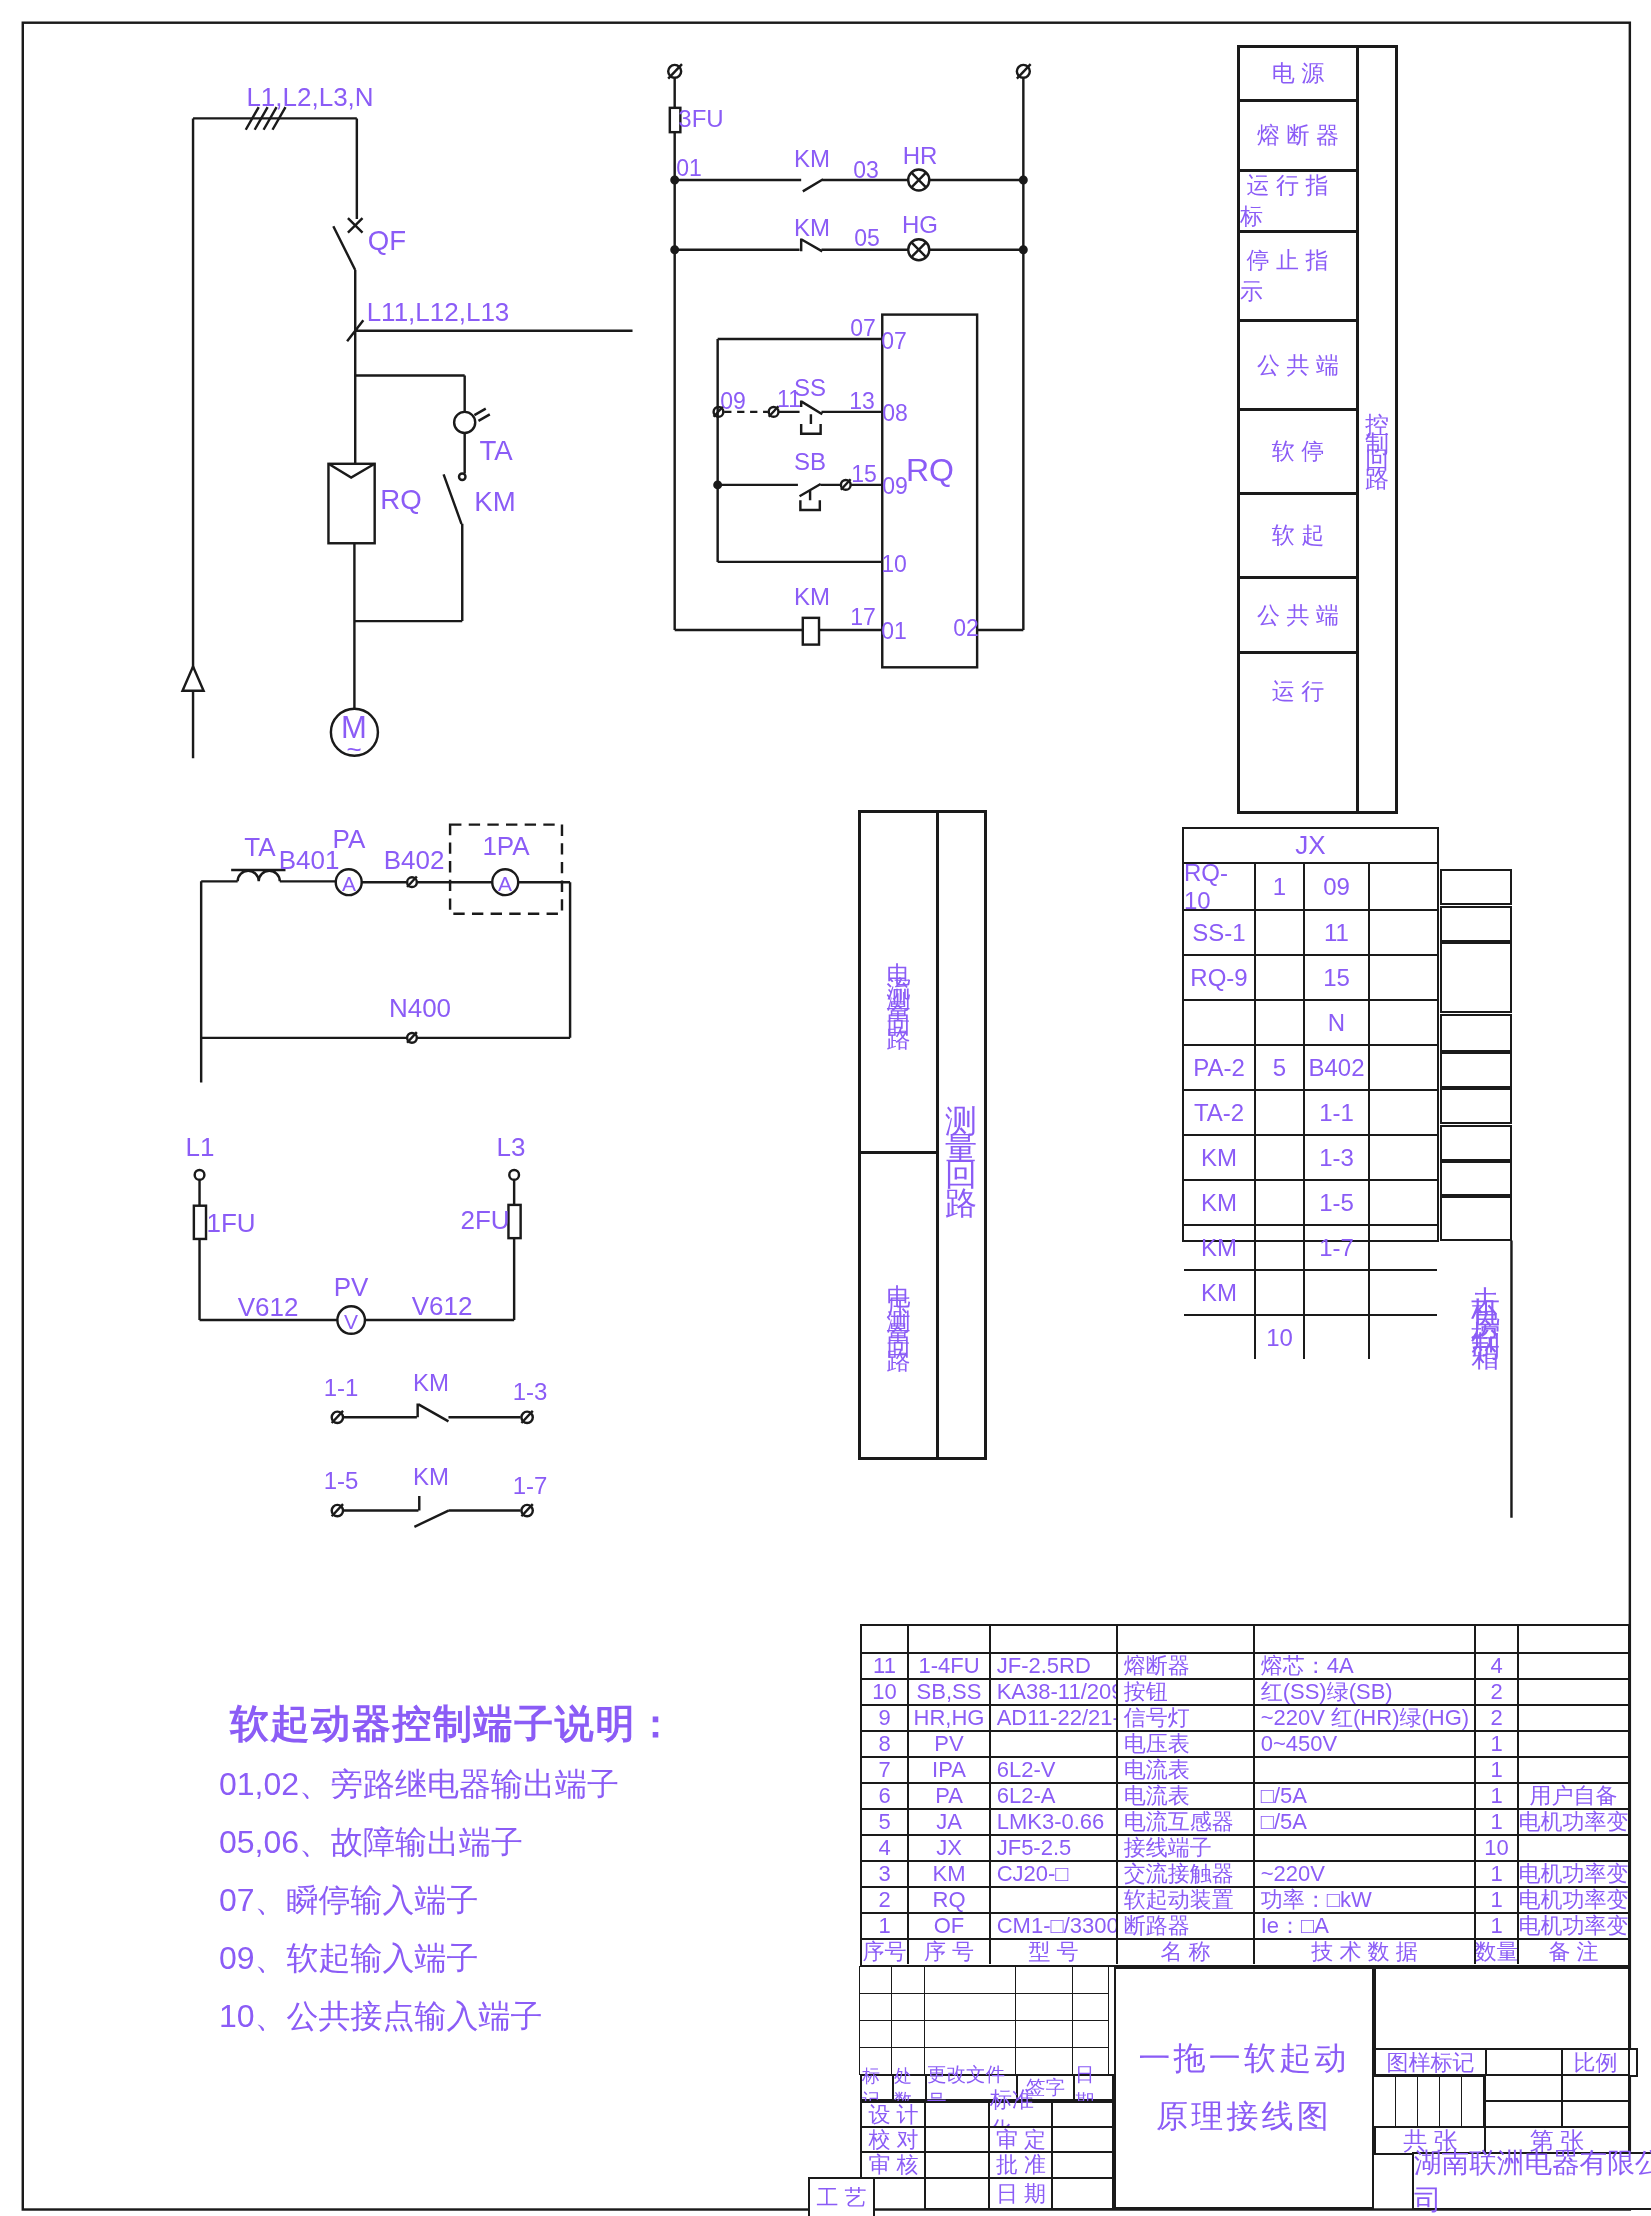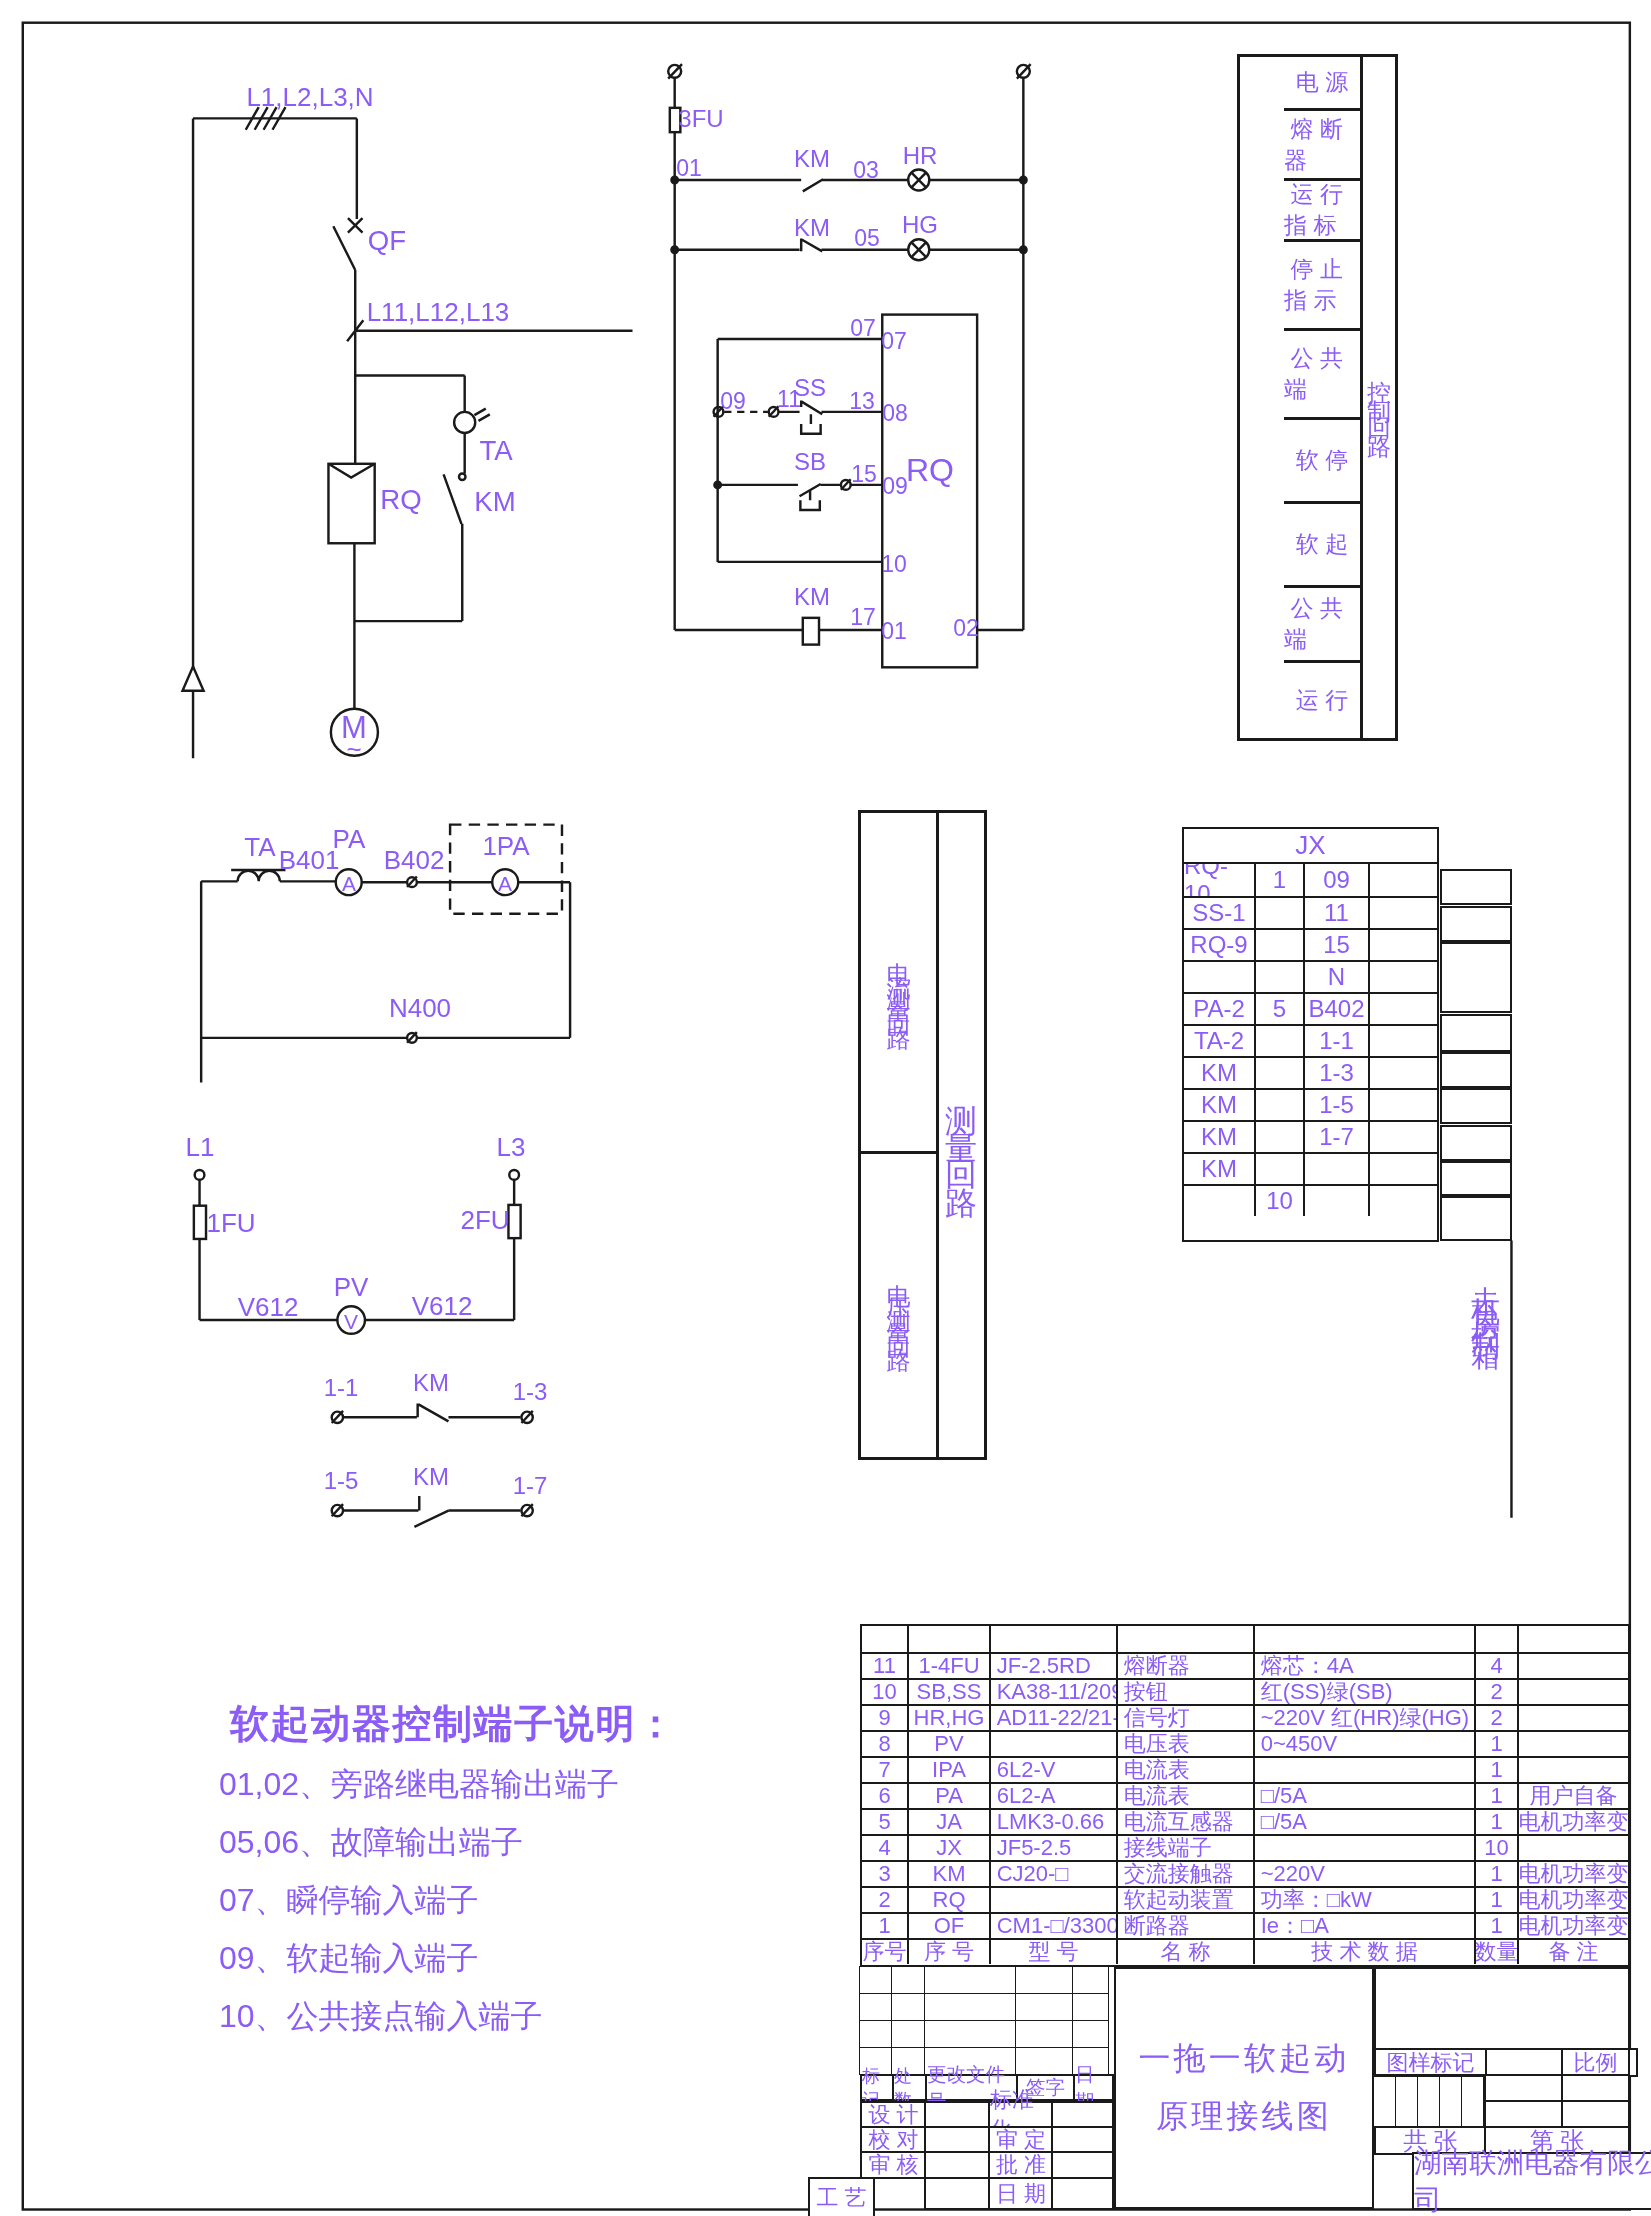--- a/index.html
+++ b/index.html
@@ -5,22 +5,22 @@
   html,body{margin:0;padding:0;background:#f2f2f2;}
   #sheet{position:relative;width:1651px;height:2216px;background:#ffffff;
          font-family:"Liberation Sans","DejaVu Sans",sans-serif;color:#8b5cf6;overflow:hidden;}
   svg{position:absolute;left:0;top:0;}
   .lbl{position:absolute;transform:translate(-50%,-50%);white-space:nowrap;font-size:24px;line-height:1;}
   .tl{position:absolute;white-space:nowrap;}
   .f26{font-size:21px}.f28{font-size:23px}.f32{font-size:26px}.f34{font-size:27.6px}
   .f36{font-size:29px}.f38{font-size:31px}.f40{font-size:32px}.f48{font-size:39px}
   .vlbl{writing-mode:vertical-rl;text-orientation:upright;}
   
-  .cp{position:absolute;left:1237px;top:54px;width:161px;height:687px;border:3.2px solid #1a1a1a;
-      box-sizing:border-box;display:flex;padding-left:44px;}
+  .cp{position:absolute;left:1237px;top:45px;width:161px;height:769px;border:3.2px solid #1a1a1a;
+      box-sizing:border-box;display:flex;}
   .cp-rows{width:116px;border-right:3.2px solid #1a1a1a;display:flex;flex-direction:column;}
   .cp-row{box-sizing:border-box;border-bottom:3.2px solid #1a1a1a;display:flex;align-items:center;
           justify-content:center;font-size:23px;letter-spacing:6.5px;text-indent:6.5px;}
   .cp-rows div:nth-of-type(1){height:54px}.cp-rows div:nth-of-type(2){height:70px}
   .cp-rows div:nth-of-type(3){height:61px}.cp-rows div:nth-of-type(4){height:89px}
   .cp-rows div:nth-of-type(5){height:89px}.cp-rows div:nth-of-type(6){height:84px}
   .cp-rows div:nth-of-type(7){height:84px}.cp-rows div:nth-of-type(8){height:75px}
   .cp-rows div:nth-of-type(9){height:75px;border-bottom:none}
   .cp-side{flex:1;display:flex;align-items:center;justify-content:center;font-size:24px;letter-spacing:18px;}
   
@@ -30,21 +30,21 @@
   .mp-cell{box-sizing:border-box;display:flex;align-items:center;justify-content:center;
            font-size:24px;letter-spacing:13px;}
   .mp-left div:nth-of-type(1){height:341px;border-bottom:3.2px solid #1a1a1a}
   .mp-left div:nth-of-type(2){height:299px}
   .mp-side{flex:1;display:flex;align-items:center;justify-content:center;font-size:32px;letter-spacing:27.6px;}
   
   .jx{position:absolute;left:1182px;top:827px;width:257px;height:415px;border:2.4px solid #1a1a1a;
       box-sizing:border-box;}
   .jx-head{height:35px;border-bottom:2.4px solid #1a1a1a;box-sizing:border-box;display:flex;
            align-items:center;justify-content:center;font-size:26px;}
-  .jx-row{display:grid;grid-template-columns:70px 49px 65px 69px;height:32px;border-radius:13px;}
+  .jx-row{display:grid;grid-template-columns:70px 49px 65px 69px;height:45px;border-radius:13px;}
   .jx-cell{box-sizing:border-box;border-left:2.4px solid #1a1a1a;border-top:2.4px solid #1a1a1a;
            display:flex;align-items:center;justify-content:center;font-size:24px;overflow:hidden;}
   .jx-row .jx-cell:first-child{border-left:none}
   .jx-rows > div:first-of-type .jx-cell{border-top:none}
   
   .stk{position:absolute;left:1440px;width:72px;border:2.4px solid #1a1a1a;box-sizing:border-box;}
   
   .bom{position:absolute;left:860px;top:1624px;width:770px;height:343px;border:2.4px solid #1a1a1a;
        box-sizing:border-box;}
   .bom-row{display:grid;grid-template-columns:45px 82px 127px 137px 221px 43px 111px;height:26px;}

